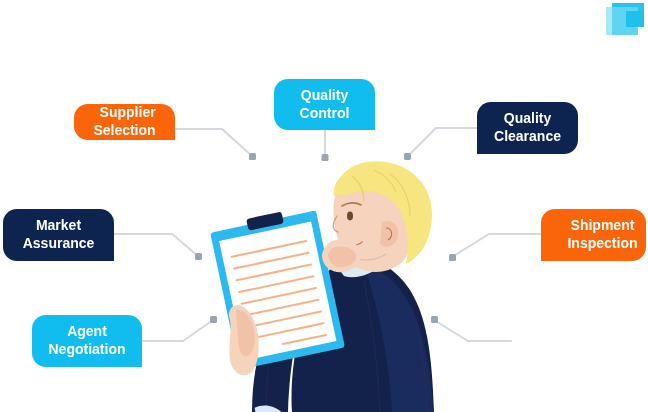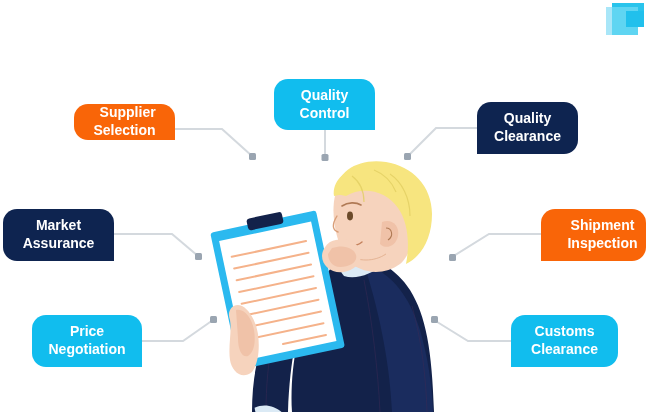--- a/index.html
+++ b/index.html
@@ -246,25 +246,19 @@
 
   <div id="box-shipment-inspection" class="node-box c-orange shape-right">
     <div>
       <span>Shipment</span><br>
       <span>Inspection</span>
     </div>
   </div>
 
   <div id="box-price-negotiation" class="node-box c-cyan shape-left">
     <div>
-      <span>Price</span><br>
+      <span>Agent</span><br>
       <span>Negotiation</span>
     </div>
   </div>
 
-  <div id="box-customs-clearance" class="node-box c-cyan shape-right">
-    <div>
-      <span>Customs</span><br>
-      <span>Clearance</span>
-    </div>
-  </div>
 
 </div>
 
 </body></html>

